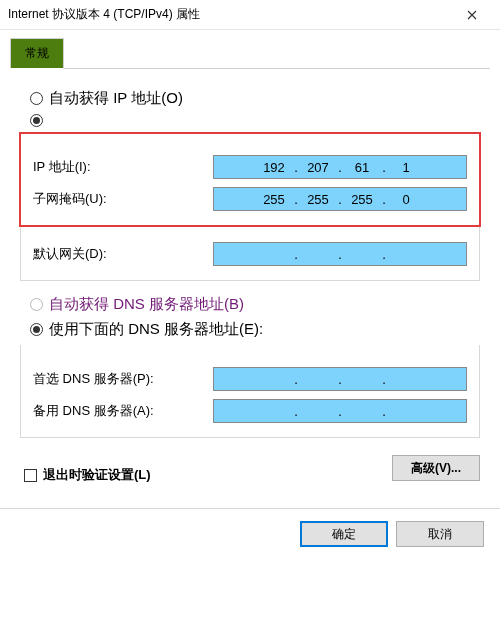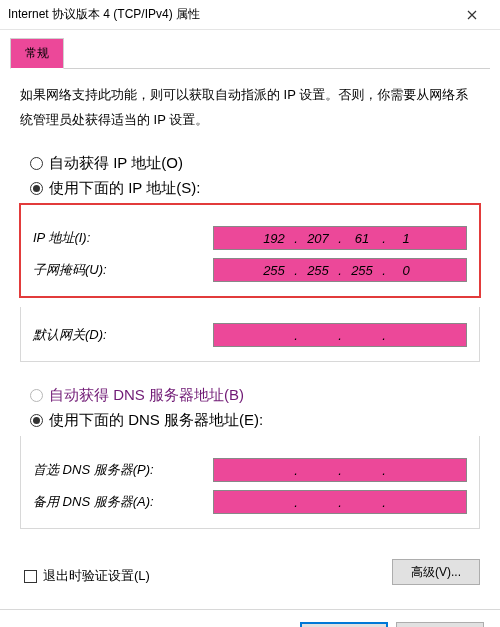--- a/index.html
+++ b/index.html
@@ -30,21 +30,21 @@
   .tabs {
     margin: 8px 10px 0 10px;
     border-bottom: 1px solid #d0d0d0;
     display: flex;
   }
   .tab {
     padding: 6px 14px 6px 14px;
     border: 1px solid #d0d0d0;
     border-bottom: 1px solid #fff;
     margin-bottom: -1px;
-    background: #ec4899;
+    background: #4d7c0f;
     font-size: 12px;
     text-align: center;
   }
   .content {
     padding: 14px 20px 10px 20px;
   }
   .desc {
     font-size: 13px;
     line-height: 1.9;
     margin-bottom: 22px;
@@ -65,42 +65,41 @@
   }
   .radio-row.disabled .radio-outer { border-color: #b7b7b7; }
   .radio-inner {
     width: 7px; height: 7px;
     background: #333;
     border-radius: 50%;
   }
   .group-box {
     border: 1px solid #d8d8d8;
     border-top: none;
-    margin: 0 0 24px 0;
+    margin: 0 0 14px 0;
     padding: 14px 12px 6px 12px;
-    font-style: italic;
   }
   .group-box.highlight {
     outline: 2px solid #e23b3b;
     outline-offset: -1px;
   }
   .field-row {
     display: flex;
     align-items: center;
     margin: 8px 0;
   }
   .field-label {
     flex: 0 0 180px;
     font-size: 13px;
   }
   .ip-input {
     flex: 1;
     height: 24px;
     border: 1px solid #888;
-    background: #ec4899;
+    background: #7dd3fc;
     display: flex;
     align-items: center;
     justify-content: center;
     font-family: Tahoma, sans-serif;
     font-size: 13px;
     letter-spacing: 0;
     padding: 0 4px;
   }
   .ip-input .octet {
     width: 34px;
@@ -142,52 +141,51 @@
     gap: 8px;
   }
   .btn.primary {
     border: 1px solid #0078d7;
     outline: 1px solid #0078d7;
     outline-offset: -2px;
   }
   .adv-row {
     display: flex;
     justify-content: space-between;
-    align-items: flex-end;
+    align-items: center;
     margin-top: 4px;
+    font-weight: bold;
   }
 </style>
 </head>
 <body>
 
 <div class="titlebar">
   <span class="title">Internet 协议版本 4 (TCP/IPv4) 属性</span>
   <div class="close">
     <svg width="10" height="10" viewBox="0 0 10 10">
         <path d="M1 1 L9 9 M9 1 L1 9" stroke="#333" stroke-width="1.2"></path>
       </svg>
   </div>
 </div>
 
 <div class="tabs">
   <div class="tab">常规</div>
 </div>
 
 <div class="content">
-  <div class="desc">如果网络支持此功能，则可以获取自动指派的 IP 设置。否则，你需要从网络系统管理员处获得适当的 IP 设置。</div>
 
   <div class="radio-row">
     <span class="radio-outer"></span>
     <span>自动获得 IP 地址(O)</span>
   </div>
   <div class="radio-row">
     <span class="radio-outer">
         <span class="radio-inner"></span>
       </span>
-    <span>使用下面的 IP 地址(S):</span>
   </div>
 
   <div class="group-box highlight" style="padding-bottom:6px;">
     <div class="field-row">
       <span class="field-label">IP 地址(I):</span>
       <div class="ip-input">
         <span class="octet">192</span>
           <span class="dot">.</span>
         <span class="octet">207</span>
           <span class="dot">.</span>

